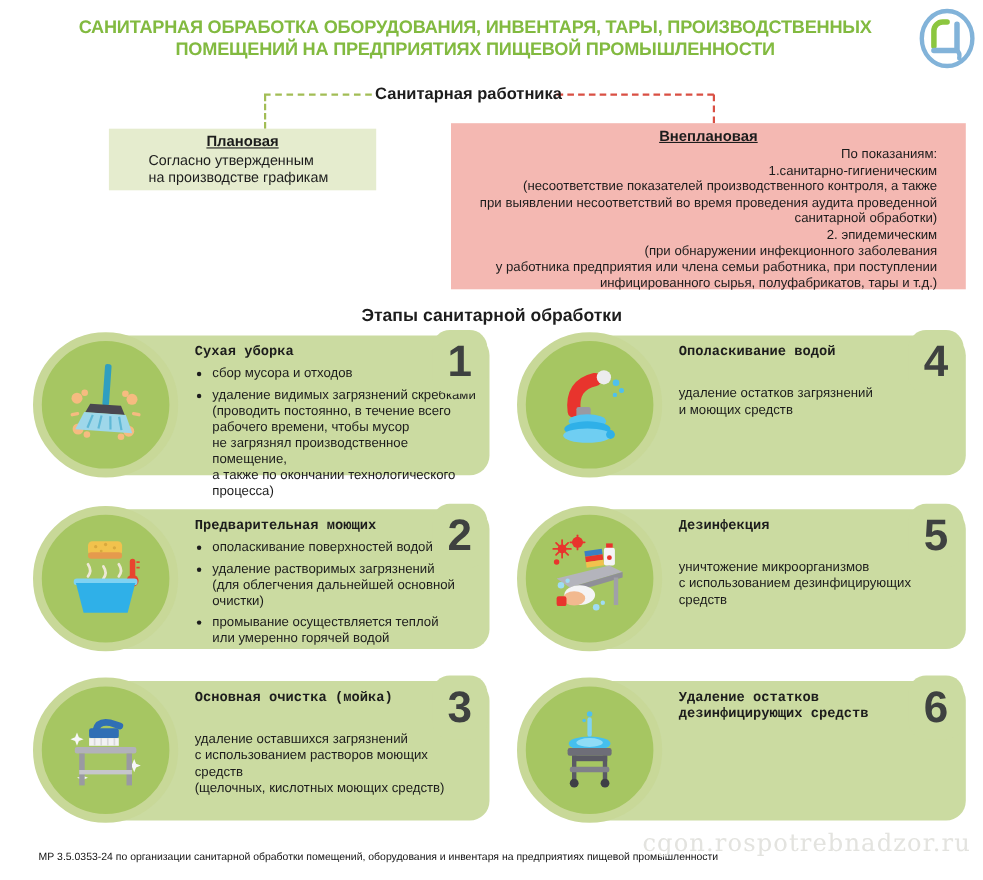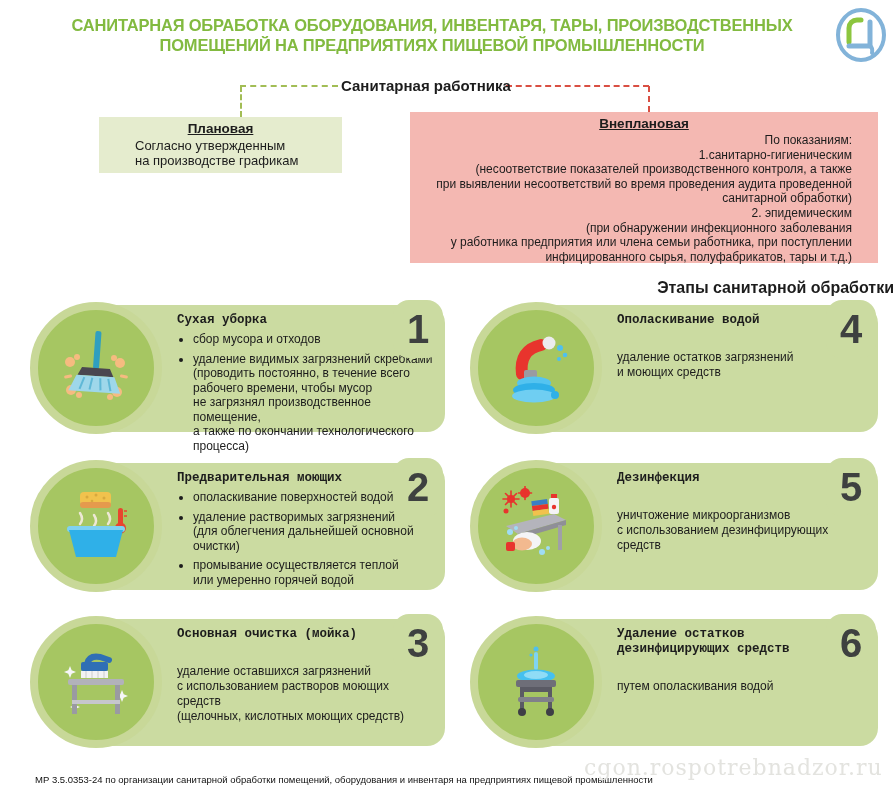--- a/index.html
+++ b/index.html
@@ -21,21 +21,21 @@
 
   .scheme-box{position:absolute;box-sizing:border-box;padding:4px 26px 6px;}
   .plan-box{left:99px;top:117px;width:243px;height:56px;background:var(--box-green-bg);}
   .pink-box{left:410px;top:112px;width:468px;height:151px;background:var(--pink-bg);}
   .box-title{text-align:center;font-weight:bold;font-size:13.5px;text-decoration:underline;margin-bottom:2px;}
   .box-body{font-size:12.5px;line-height:15px;}
   .plan-box .box-body{padding-left:10px;font-size:13px;}
   .pink-box .box-body{font-size:12px;line-height:14.6px;text-align:right;}
 
   
-  .stages-heading{position:absolute;left:0;top:279px;width:894px;text-align:right;
+  .stages-heading{position:absolute;left:0;top:279px;width:894px;text-align:center;
                   font-weight:bold;font-size:16px;}
   .step-circle{position:absolute;width:116px;height:116px;border-radius:50%;
                background:var(--circle-green);border:8px solid var(--circle-ring);
                display:flex;align-items:center;justify-content:center;z-index:2;}
   .step-panel{position:absolute;height:127px;background:var(--panel-green);
               border-radius:18px;box-sizing:border-box;z-index:1;}
   .num-bump{position:absolute;top:-5px;right:2px;width:50px;height:58px;
             background:var(--panel-green);border-radius:16px;
             display:flex;align-items:center;justify-content:center;
             font-weight:bold;font-size:40px;color:var(--number-gray);line-height:1;}
@@ -293,19 +293,18 @@
       <circle cx="26" cy="70" r="4" fill="#3e3e46"></circle>
       <circle cx="54" cy="70" r="4" fill="#3e3e46"></circle>
     </svg>
   </div>
   <div class="step-panel" style="left:522px;top:619px;width:356px;">
     <div class="num-bump">
         <span>6</span>
       </div>
     <div class="step-title pre">Удаление остатков
 дезинфицирующих средств</div>
-    <div class="step-text pre">путем ополаскивания водой</div>
   </div>
 
   <div class="footer-ref"><b>МР 3.5.0353-24</b><span> по организации санитарной обработки помещений, оборудования и инвентаря на предприятиях пищевой промышленности</span></div>
   <div class="watermark">cgon.rospotrebnadzor.ru</div>
 
 </div>
 
 </body></html>

